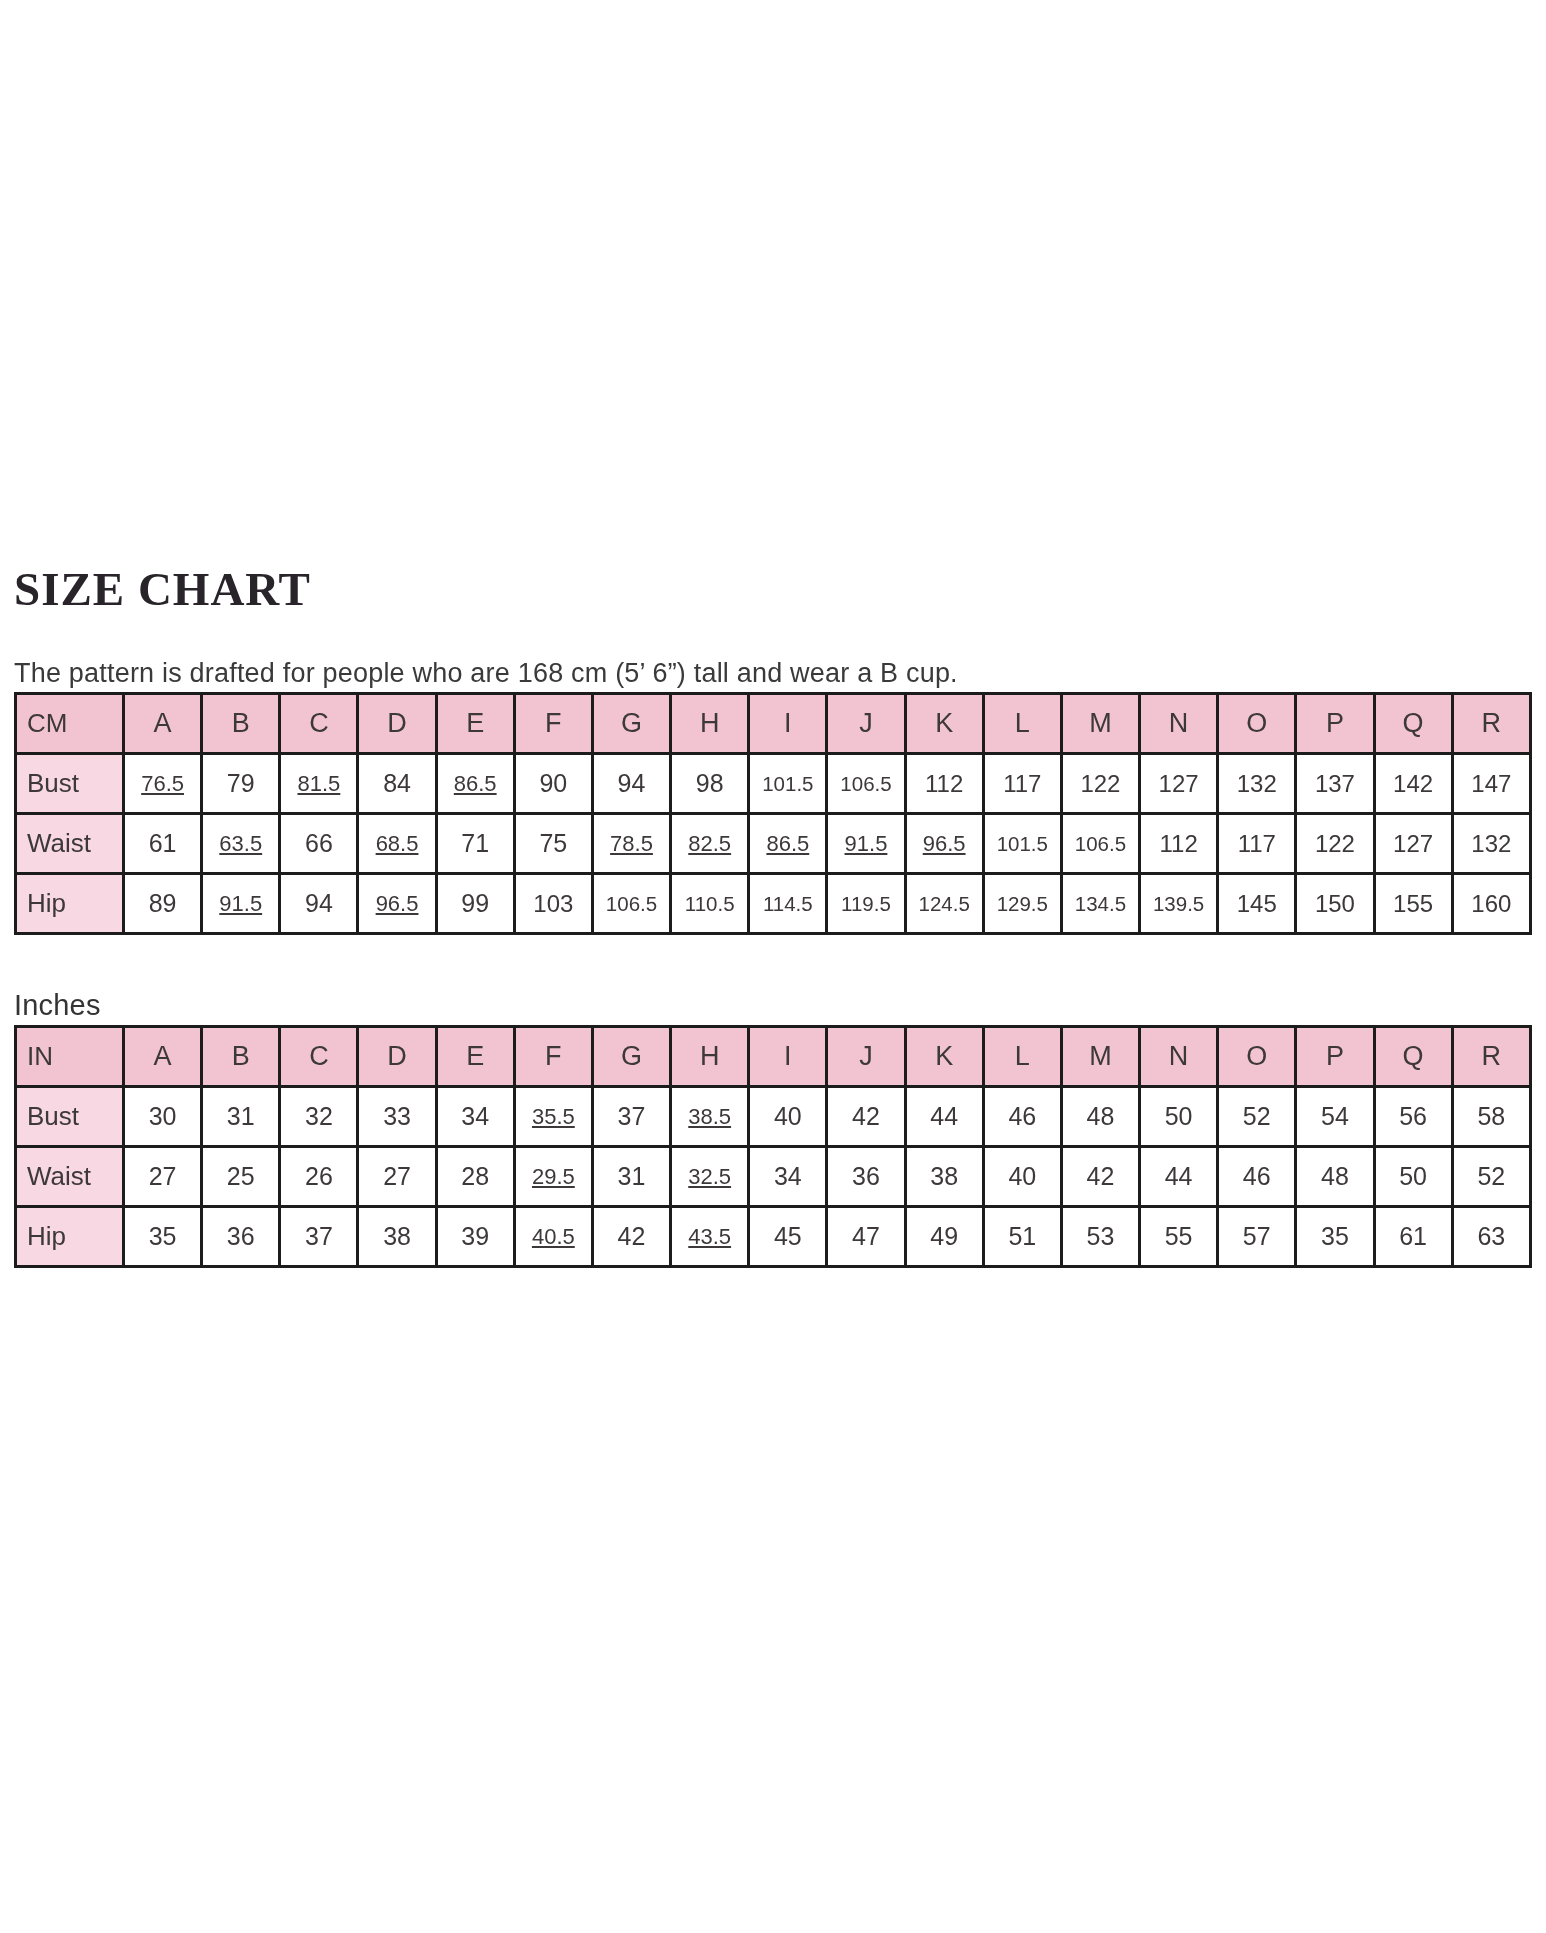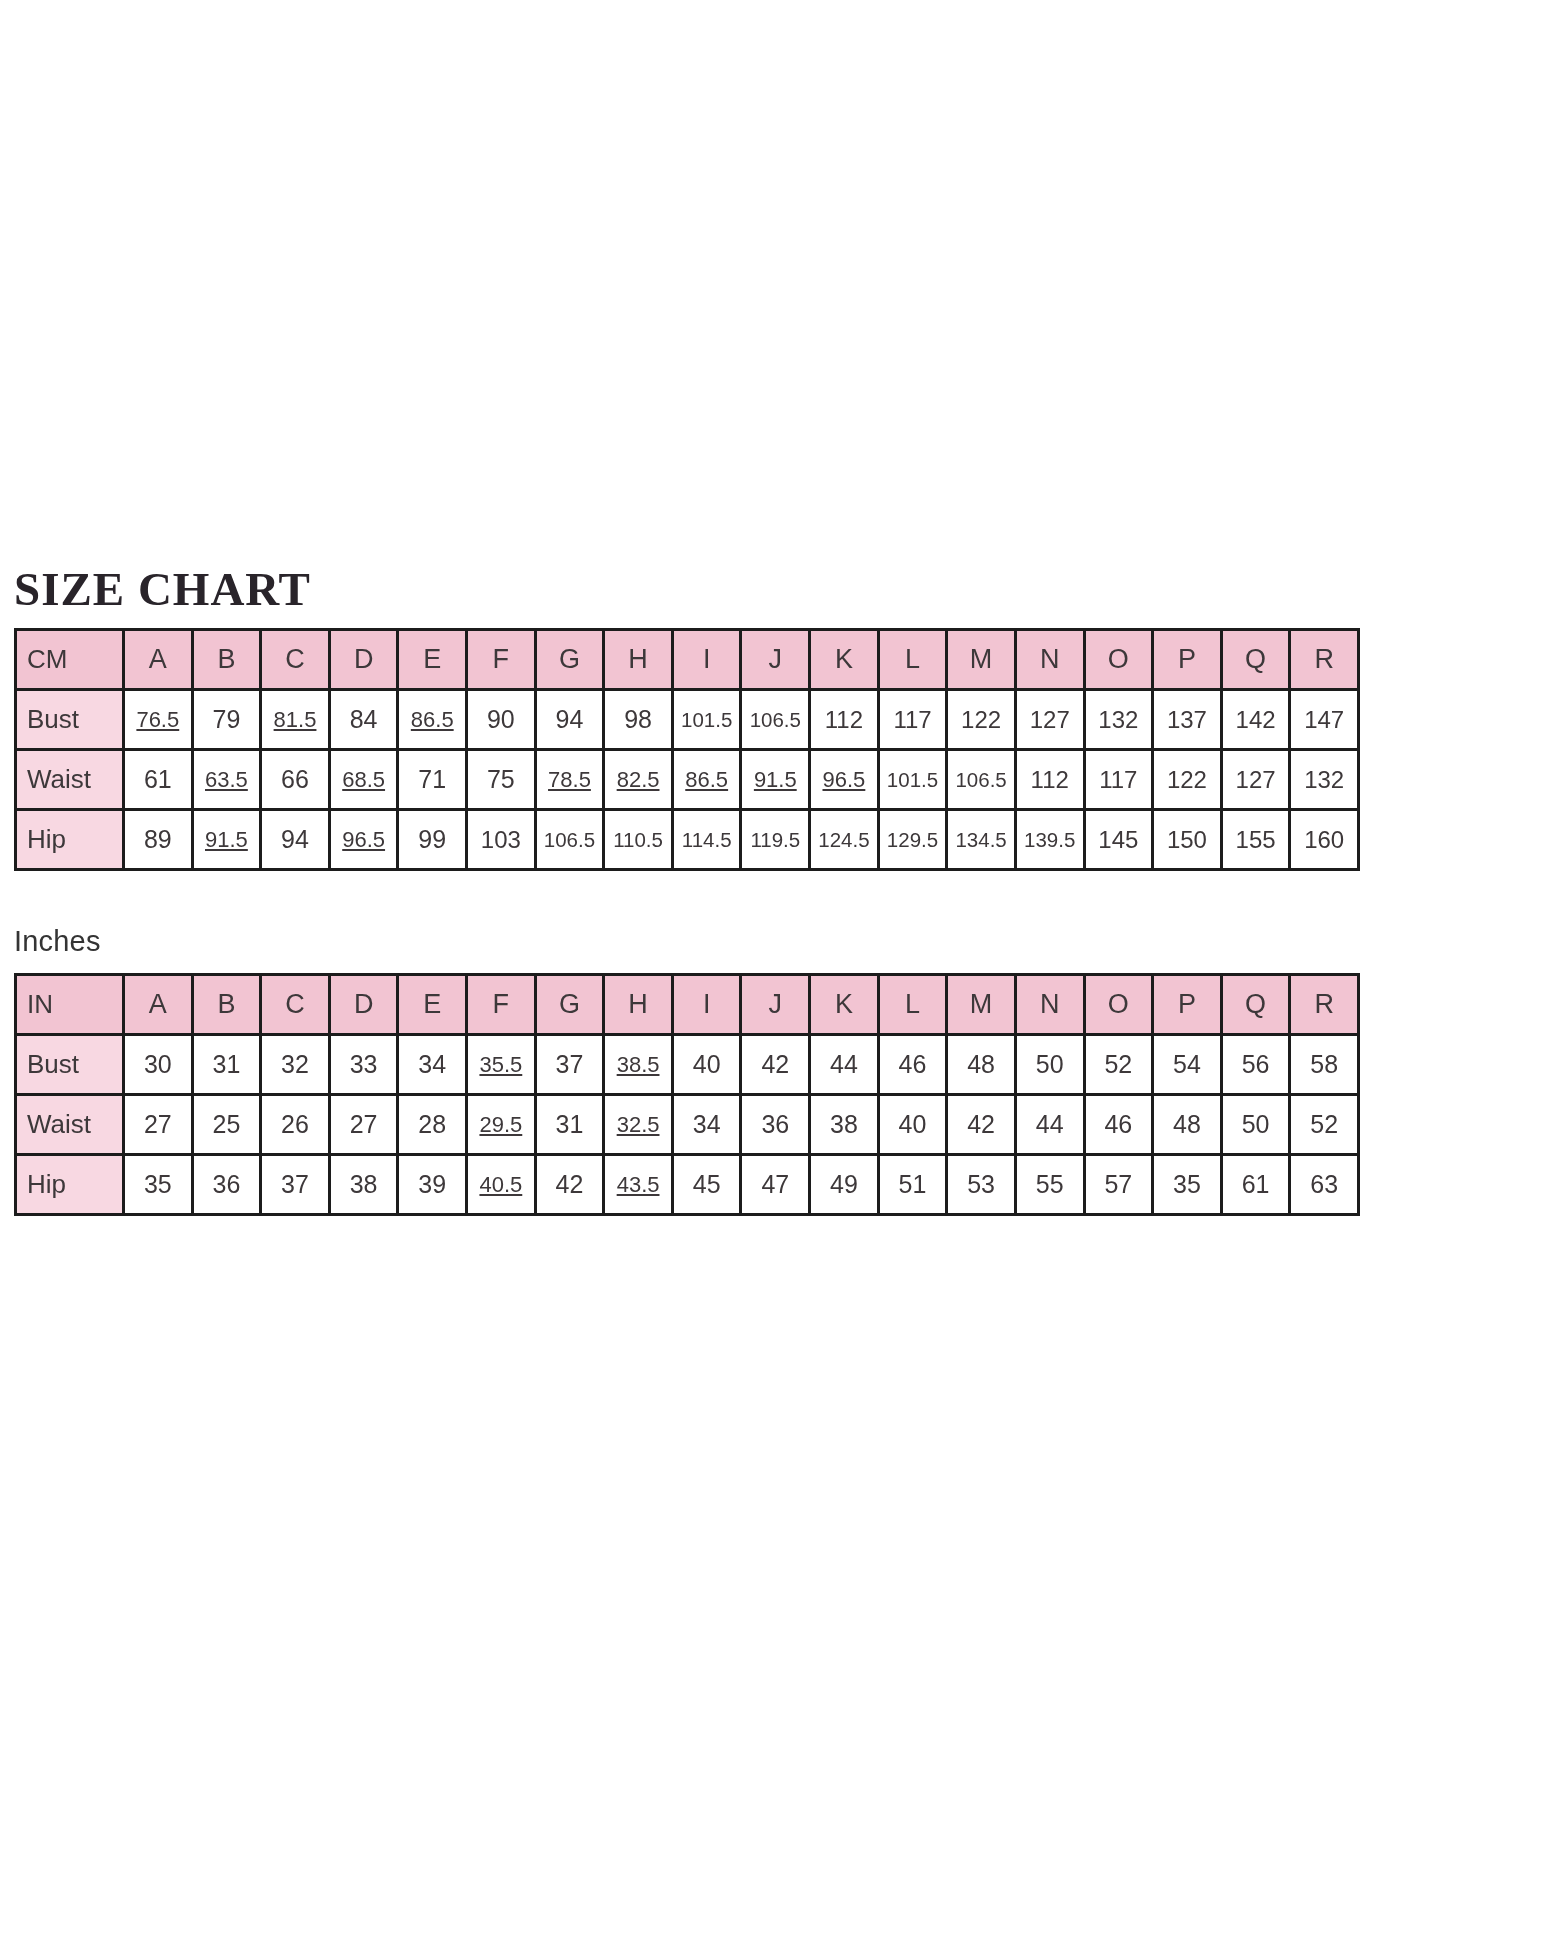--- a/index.html
+++ b/index.html
@@ -38,24 +38,24 @@
   }
   h2.table-label{
     font-weight:normal;
     font-size:29px;
     color:#343434;
     letter-spacing:0.2px;
   }
   .cm-section h2{margin-top:50px;}
   .in-section h2{margin-top:54px;}
   table.size-table{
-    margin-top:15px;
+    margin-top:3px;
     border-collapse:collapse;
     table-layout:fixed;
-    width:1346px;
+    width:1518px;
   }
   table.size-table th, table.size-table td{
     border:3px solid var(--border);
     height:60px;
     text-align:center;
     vertical-align:middle;
     font-weight:normal;
     font-size:25px;
     color:var(--text);
     overflow:hidden;
@@ -82,20 +82,21 @@
   table.size-table td.len4{font-size:22px;text-decoration:underline;}
   table.size-table td.len5{font-size:20.5px;}
 </style>
 </head>
 <body>
 
 <div class="content">
 
   <h1 class="page-title">SIZE CHART</h1>
 
+  <p class="page-subtitle">The pattern is drafted for people who are 168 cm (5’ 6”) tall and wear a B cup.</p>
 
   <section class="cm-section">
     <table class="size-table">
         <colgroup>
           <col class="first">
           <col>
           <col>
           <col>
           <col>
           <col>

